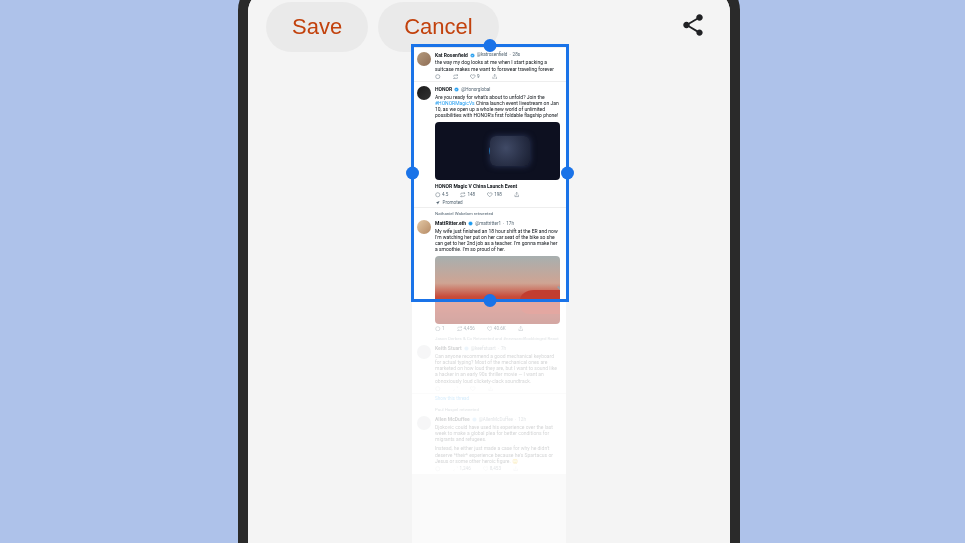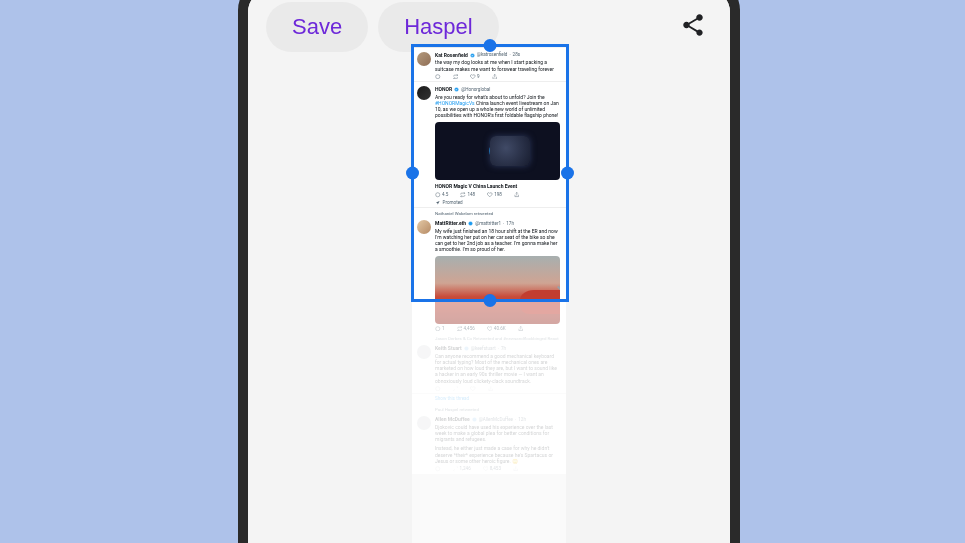--- a/index.html
+++ b/index.html
@@ -31,21 +31,21 @@
   }
   .topbar {
     display: flex;
     align-items: center;
     padding: 12px 18px 4px 18px;
     background: #f4f4f4;
   }
   .pill-btn {
     border: none;
     background: #eaeaea;
-    color: #6d28d9;
+    color: #c2410c;
     font-size: 22px;
     font-weight: 500;
     padding: 12px 26px;
     border-radius: 26px;
     margin-right: 10px;
     cursor: pointer;
   }
   .spacer { flex: 1; }
   .share-icon-wrap { padding: 6px; cursor: pointer; }
   .content-area {
@@ -158,21 +158,21 @@
   }
 </style>
 </head>
 <body>
 
 <div class="phone-frame">
   <div class="phone-screen">
 
     <div class="topbar">
       <button class="pill-btn">Save</button>
-      <button class="pill-btn">Haspel</button>
+      <button class="pill-btn">Cancel</button>
       <div class="spacer"></div>
       <div class="share-icon-wrap">
         <svg width="26" height="26" viewBox="0 0 24 24" fill="#202124">
             <path d="M18 16.08c-.76 0-1.44.3-1.96.77L8.91 12.7c.05-.23.09-.46.09-.7s-.04-.47-.09-.7l7.05-4.11c.54.5 1.25.81 2.04.81 1.66 0 3-1.34 3-3s-1.34-3-3-3-3 1.34-3 3c0 .24.04.47.09.7L8.04 9.81C7.5 9.31 6.79 9 6 9c-1.66 0-3 1.34-3 3s1.34 3 3 3c.79 0 1.5-.31 2.04-.81l7.12 4.16c-.05.21-.08.43-.08.65 0 1.61 1.31 2.92 2.92 2.92s2.92-1.31 2.92-2.92-1.31-2.92-2.92-2.92z"></path>
           </svg>
       </div>
     </div>
 
     <div class="content-area">
 

